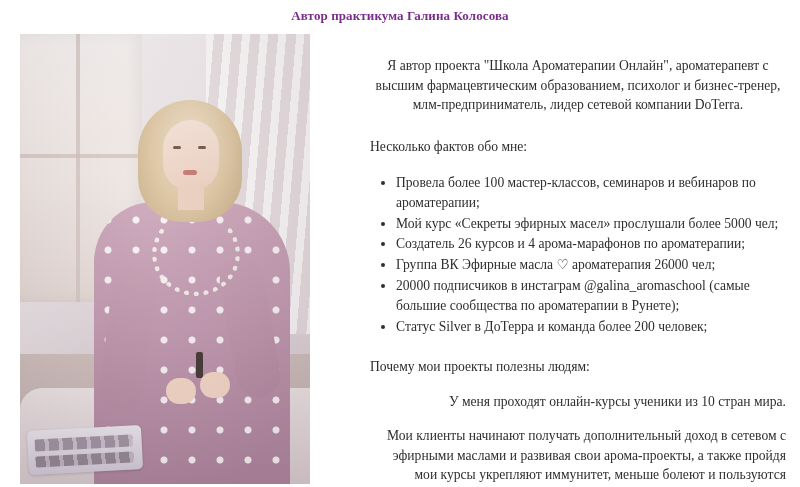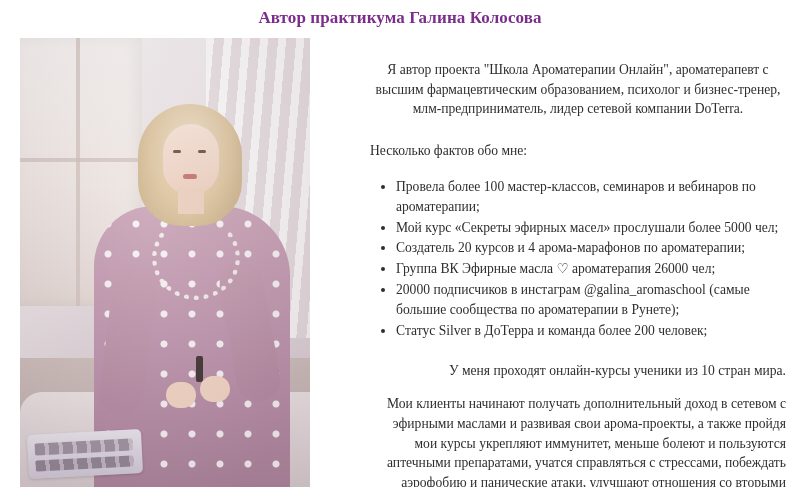--- a/index.html
+++ b/index.html
@@ -17,21 +17,21 @@
   .page {
     position: relative;
     width: 800px;
     height: 487px;
     box-sizing: border-box;
   }
   .page-title {
     text-align: center;
     font-family: "Liberation Serif", serif;
     font-weight: bold;
-    font-size: 17px;
+    font-size: 13px;
     color: #7b2d8b;
     margin: 8px 0 10px 0;
     letter-spacing: 0.1px;
   }
   .content {
     display: flex;
     align-items: flex-start;
     padding: 0 14px 0 20px;
     box-sizing: border-box;
   }
@@ -325,25 +325,26 @@
 
     <div class="text-col">
 
       <p class="intro">Я автор проекта "Школа Ароматерапии Онлайн", ароматерапевт с высшим фармацевтическим образованием, психолог и бизнес-тренер, млм-предприниматель, лидер сетевой компании DoTerra.</p>
 
       <p class="heading-center">Несколько фактов обо мне:</p>
 
       <ul class="facts">
         <li>Провела более 100 мастер-классов, семинаров и вебинаров по ароматерапии;</li>
         <li>Мой курс «Секреты эфирных масел» прослушали более 5000 чел;</li>
-        <li>Создатель 20 курсов и 4 арома-марафонов по ароматерапии;</li>
+        <li>Создатель 26 курсов и 4 арома-марафонов по ароматерапии;</li>
         <li>Группа ВК Эфирные масла ♡ ароматерапия 26000 чел;</li>
         <li>20000 подписчиков в инстаграм @galina_aromaschool (самые большие сообщества по ароматерапии в Рунете);</li>
         <li>Статус Silver в ДоТерра и команда более 200 человек;</li>
       </ul>
 
+      <p class="heading-center">Почему мои проекты полезны людям:</p>
 
       <p class="body">У меня проходят онлайн-курсы ученики из 10 стран мира.</p>
       <p class="body last">Мои клиенты начинают получать дополнительный доход в сетевом с эфирными маслами и развивая свои арома-проекты, а также пройдя мои курсы  укрепляют иммунитет,  меньше болеют и пользуются аптечными препаратами, учатся справляться с стрессами, побеждать аэрофобию и панические атаки, улучшают отношения со вторыми половинками и многое другое.</p>
 
     </div>
   </div>
 </div>
 
 </body></html>

